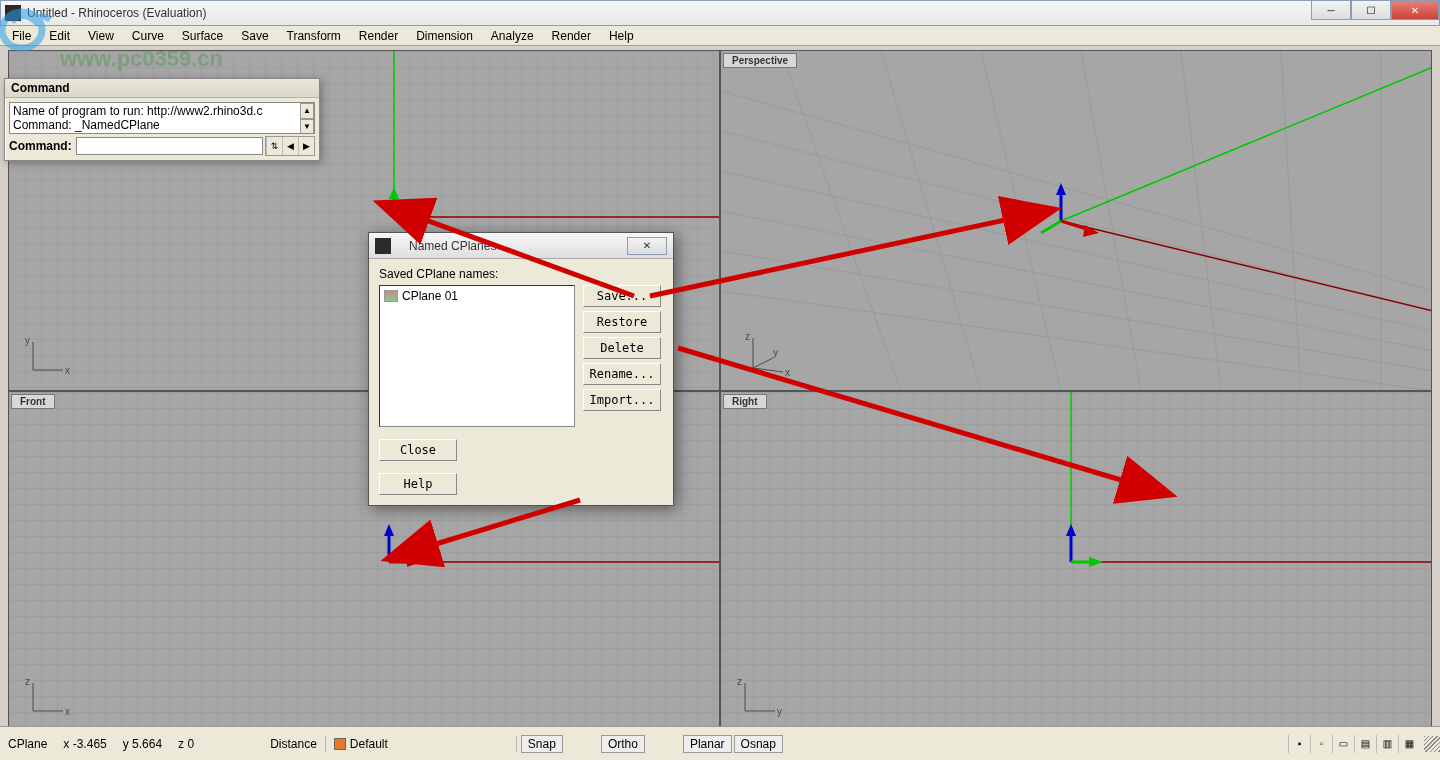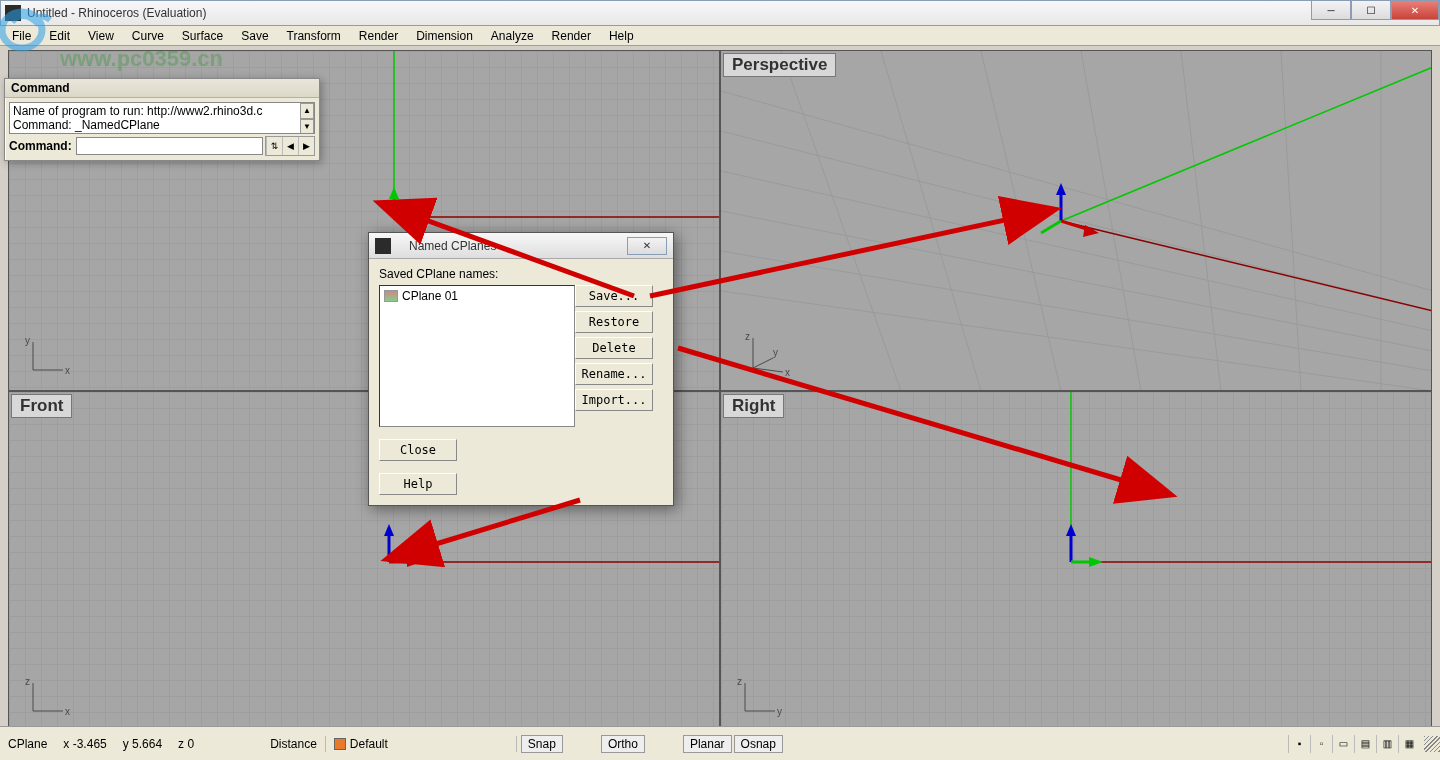--- a/index.html
+++ b/index.html
@@ -18,21 +18,21 @@
 .menubar span { padding: 2px 8px; color: #000; cursor: default; }
 .watermark { position: absolute; left: 60px; top: 46px; font-size: 22px; font-weight: bold; color: rgba(0,140,0,0.25); z-index: 200; pointer-events: none;}
 
 
 .viewports { position: absolute; top: 50px; left: 8px; right: 8px; bottom: 28px; background: #6b6b6b; }
 .vp { position: absolute; background: #a6a6a6; border: 1px solid #555; background-image:
   repeating-linear-gradient(#9e9e9e 0 1px, transparent 1px 16px),
   repeating-linear-gradient(90deg,#9e9e9e 0 1px, transparent 1px 16px);
 }
 .vp.perspective { background-image:none; background: #a6a6a6;}
-.vp-label { position: absolute; top: 2px; left: 2px; background: #d8d8d8; border: 1px solid #777; padding: 1px 8px; font-weight: bold; color: #333; font-size: 17px; }
+.vp-label { position: absolute; top: 2px; left: 2px; background: #d8d8d8; border: 1px solid #777; padding: 1px 8px; font-weight: bold; color: #333; font-size: 10px; }
 .axis-widget { position: absolute; }
 .axis-widget text { font-size: 10px; fill: #4a4a4a;}
 
 
 .vp-tl { left: 0; top: 0; width: 50%; height: 50%; }
 .vp-tr { right: 0; top: 0; width: 50%; height: 50%; }
 .vp-bl { left: 0; bottom: 0; width: 50%; height: 50%; }
 .vp-br { right: 0; bottom: 0; width: 50%; height: 50%; }
 
 
@@ -48,21 +48,21 @@
 .cmd-row .navbtns { display:flex; border:1px solid #999; margin-left:2px;}
 .cmd-row .navbtns div{width:16px;height:18px;display:flex;align-items:center;justify-content:center;border-left:1px solid #bbb;font-size:9px;}
 
 
 .dialog { position: absolute; left: 368px; top: 232px; width: 306px; background: #ece9d8; border: 1px solid #555; box-shadow: 3px 3px 14px rgba(0,0,0,.45); z-index: 160; }
 .dialog .dlg-title { height: 26px; background: linear-gradient(#f7f7f7,#dedede); border-bottom: 1px solid #aaa; display:flex; align-items:center; padding:0 6px; font-size:12px; color:#333;gap:12px;}
 .dialog .dlg-title .app-icon{width:16px;height:16px;background:#2b2b2b;margin-right:6px;}
 .dialog .dlg-title .dlg-close{margin-left:auto;width:40px;height:18px;border:1px solid #8a9db5;background:linear-gradient(#f3f3f3,#dcdcdc);display:flex;align-items:center;justify-content:center;font-size:10px;}
 .dialog .dlg-body { padding: 8px 10px 10px; font-family: "Microsoft Sans Serif", Tahoma, monospace; font-size:12px;}
 .dialog .lbl { margin-bottom:4px; }
-.dialog .row { display:flex; }
+.dialog .row { display:flex; gap:8px; }
 .dialog .listbox { width: 196px; height: 142px; background:#fff; border: 1px inset #888; padding:2px;}
 .dialog .listbox .item { display:flex; align-items:center; gap:4px; padding:1px 2px;}
 .dialog .listbox .thumb{width:14px;height:12px;border:1px solid #999;background:linear-gradient(#c88,#8c8);}
 .dialog .btncol { display:flex; flex-direction:column; gap:4px;}
 .dialog button { width: 78px; height: 22px; background: #ece9d8; border: 1px solid #888; border-top-color:#fff; border-left-color:#fff; font-family: monospace; font-size:12px; cursor:default;}
 .dialog .btm { display:flex; justify-content:center; gap:12px; margin-top: 12px; flex-direction: column;}
 
 
 .statusbar { position: absolute; left: 0; right: 0; bottom: 0; height: 34px; background: #ece9d8; border-top: 1px solid #999; display:flex; align-items:center; font-size:11px;}
 .statusbar .cell { padding: 0 8px; height: 100%; display:flex; align-items:center;}

